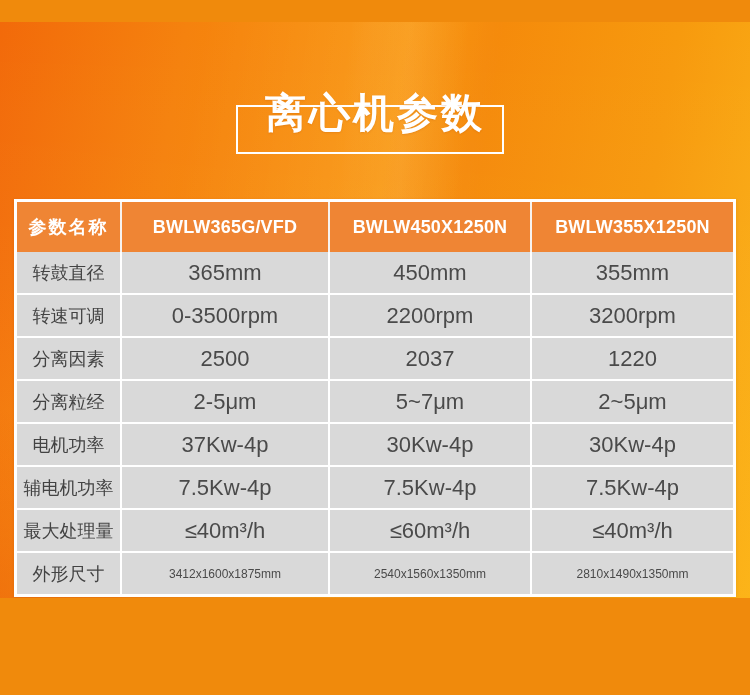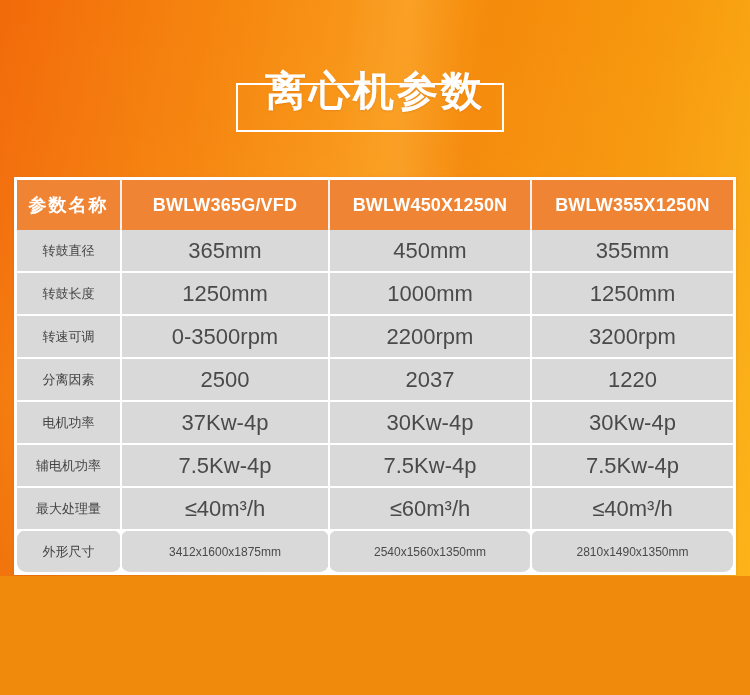--- a/index.html
+++ b/index.html
@@ -15,20 +15,21 @@
   }
 
   .page {
     position: relative;
     width: 750px;
     height: 576px;
     overflow: hidden;
     background:
       linear-gradient(180deg, rgba(255,255,255,0.00) 0%, rgba(255,255,255,0.02) 40%, rgba(255,190,30,0.22) 100%),
       linear-gradient(100deg, #f26a0a 0%, #f5820e 22%, #f99206 48%, #f58a0b 58%, #f79a0e 80%, #fbb117 100%);
+    margin-top: 22px;
   }
 
   
   .bg-sheen-a {
     position: absolute;
     left: 150px;
     top: -140px;
     width: 300px;
     height: 980px;
     transform: rotate(9deg);
@@ -129,25 +130,25 @@
     color: #4a4a4a;
     font-size: 22px;
     height: 41px;
     text-align: center;
     border-right: 2px solid #ffffff;
     border-bottom: 2px solid #ffffff;
     padding: 0 2px;
     white-space: nowrap;
   }
   table.spec tbody td:last-child { border-right: none; }
-  table.spec tbody tr:last-child td { border-bottom: none; border-radius: 9px; }
+  table.spec tbody tr:last-child td { border-bottom: none; }
 
   table.spec tbody td.row-label {
     color: #434343;
-    font-size: 13px;
+    font-size: 18px;
   }
   table.spec tbody td.row-label.spaced {
     letter-spacing: 6px;
     text-indent: 6px;
   }
   table.spec tbody td.dim {
     font-size: 12px;
   }
 </style>
 </head>
@@ -182,41 +183,41 @@
       </thead>
       <tbody>
 
         <tr>
           <td class="row-label">转鼓直径</td>
           <td>365mm</td>
           <td>450mm</td>
           <td>355mm</td>
         </tr>
 
-        <tr>
-          <td class="row-label">转鼓长度</td>
-          <td>1250mm</td>
-          <td>1000mm</td>
-          <td>1250mm</td>
-        </tr>
 
         <tr>
           <td class="row-label">转速可调</td>
           <td>0-3500rpm</td>
           <td>2200rpm</td>
           <td>3200rpm</td>
         </tr>
 
         <tr>
           <td class="row-label">分离因素</td>
           <td>2500</td>
           <td>2037</td>
           <td>1220</td>
         </tr>
 
+        <tr>
+          <td class="row-label">分离粒经</td>
+          <td>2-5μm</td>
+          <td>5~7μm</td>
+          <td>2~5μm</td>
+        </tr>
 
         <tr>
           <td class="row-label">电机功率</td>
           <td>37Kw-4p</td>
           <td>30Kw-4p</td>
           <td>30Kw-4p</td>
         </tr>
 
         <tr>
           <td class="row-label">辅电机功率</td>

